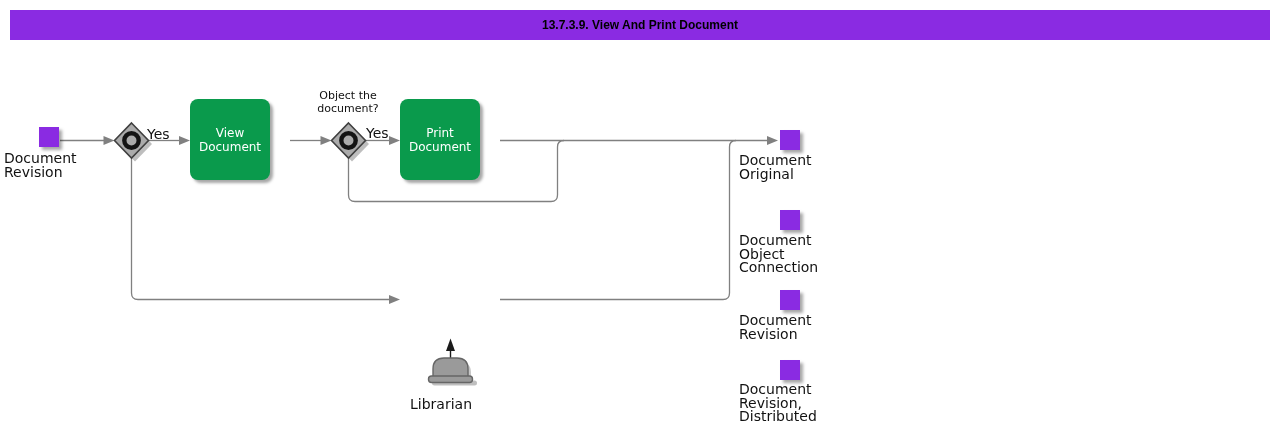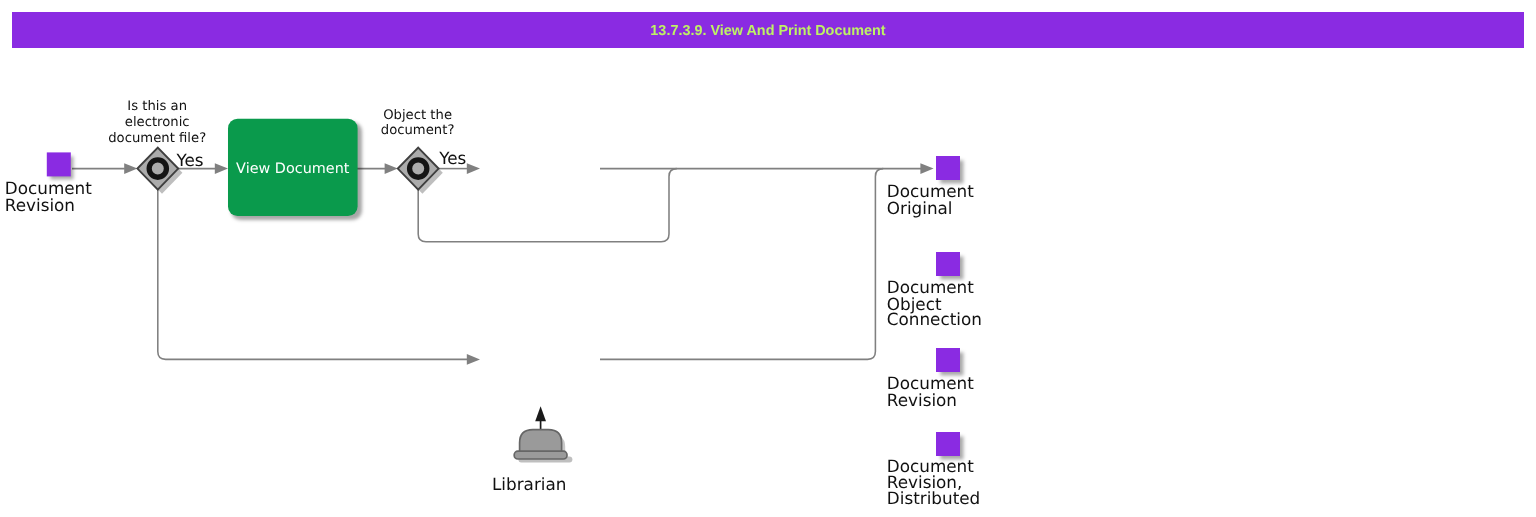--- a/index.html
+++ b/index.html
@@ -1,22 +1,22 @@
 <!DOCTYPE html>
 <html><head>
 <meta charset="utf-8">
 <style>
   html,body{margin:0;padding:0;background:#fff;}
   .stage{position:relative;width:1280px;height:431px;background:#ffffff;overflow:hidden;
          font-family:"DejaVu Sans",sans-serif;}
   .banner{position:absolute;left:10px;top:10px;width:1260px;height:30px;background:#8A2BE2;
           display:flex;align-items:center;justify-content:center;}
-  .banner span{color:#bef264;font:bold 12px "Liberation Sans",sans-serif;}
+  .banner span{color:#000000;font:bold 12px "Liberation Sans",sans-serif;}
   .layer{position:absolute;left:0;top:0;}
-  .task{position:absolute;width:108px;height:81px;background:#0A9A4C;border-radius:8px;
+  .task{position:absolute;width:80px;height:81px;background:#0A9A4C;border-radius:8px;
         color:#ffffff;font-size:12px;display:flex;align-items:center;justify-content:center;
         text-align:center;box-shadow:3px 3px 3px rgba(0,0,0,0.35);cursor:pointer;}
   .sq{position:absolute;width:20px;height:20px;background:#8A2BE2;
       box-shadow:3px 3px 3px rgba(0,0,0,0.35);cursor:pointer;}
   .lbl{position:absolute;font-size:14px;line-height:13.5px;color:#111111;text-align:left;
        white-space:pre-line;}
   .qlbl{position:absolute;font-size:11px;line-height:13px;color:#111111;text-align:center;
         white-space:pre-line;}
   .yes{position:absolute;font-size:14px;color:#111111;}
 </style>
@@ -73,33 +73,33 @@
       <path d="M436,380 V369 Q436,361 445,361 H456 Q471,361 471,372 V380 Z" fill="rgba(0,0,0,0.22)"></path>
       <path d="M433,378.5 V369 Q433,358 444,358 H457 Q468,358 468,369 V378.5 Z" fill="#9A9A9A" stroke="#666666" stroke-width="1.4"></path>
       <rect x="428.5" y="376" width="44" height="6.5" rx="3" fill="#9A9A9A" stroke="#666666" stroke-width="1.4"></rect>
     </g>
   </svg>
 
   <div class="sq" style="left:39px;top:127px;"></div>
   <div class="lbl" style="left:4px;top:152px;width:90px;">Document
 Revision</div>
 
-  <div class="qlbl" style="left:72px;top:82px;width:118px;">Is this an
-electronic
-document file?</div>
   <div class="yes" style="left:147px;top:126px;">Yes</div>
 
   <div class="task" style="left:190px;top:99px;">
     <span>View Document</span>
   </div>
 
   <div class="qlbl" style="left:288px;top:89px;width:120px;">Object the
 document?</div>
   <div class="yes" style="left:366px;top:125px;">Yes</div>
 
+  <div class="task" style="left:400px;top:99px;">
+    <span>Print Document</span>
+  </div>
 
 
   <div class="lbl" style="left:410px;top:398px;width:81px;">Librarian</div>
 
   <div class="sq" style="left:780px;top:130px;"></div>
   <div class="lbl" style="left:739px;top:154px;width:100px;">Document
 Original</div>
 
   <div class="sq" style="left:780px;top:210px;"></div>
   <div class="lbl" style="left:739px;top:234px;width:100px;">Document

